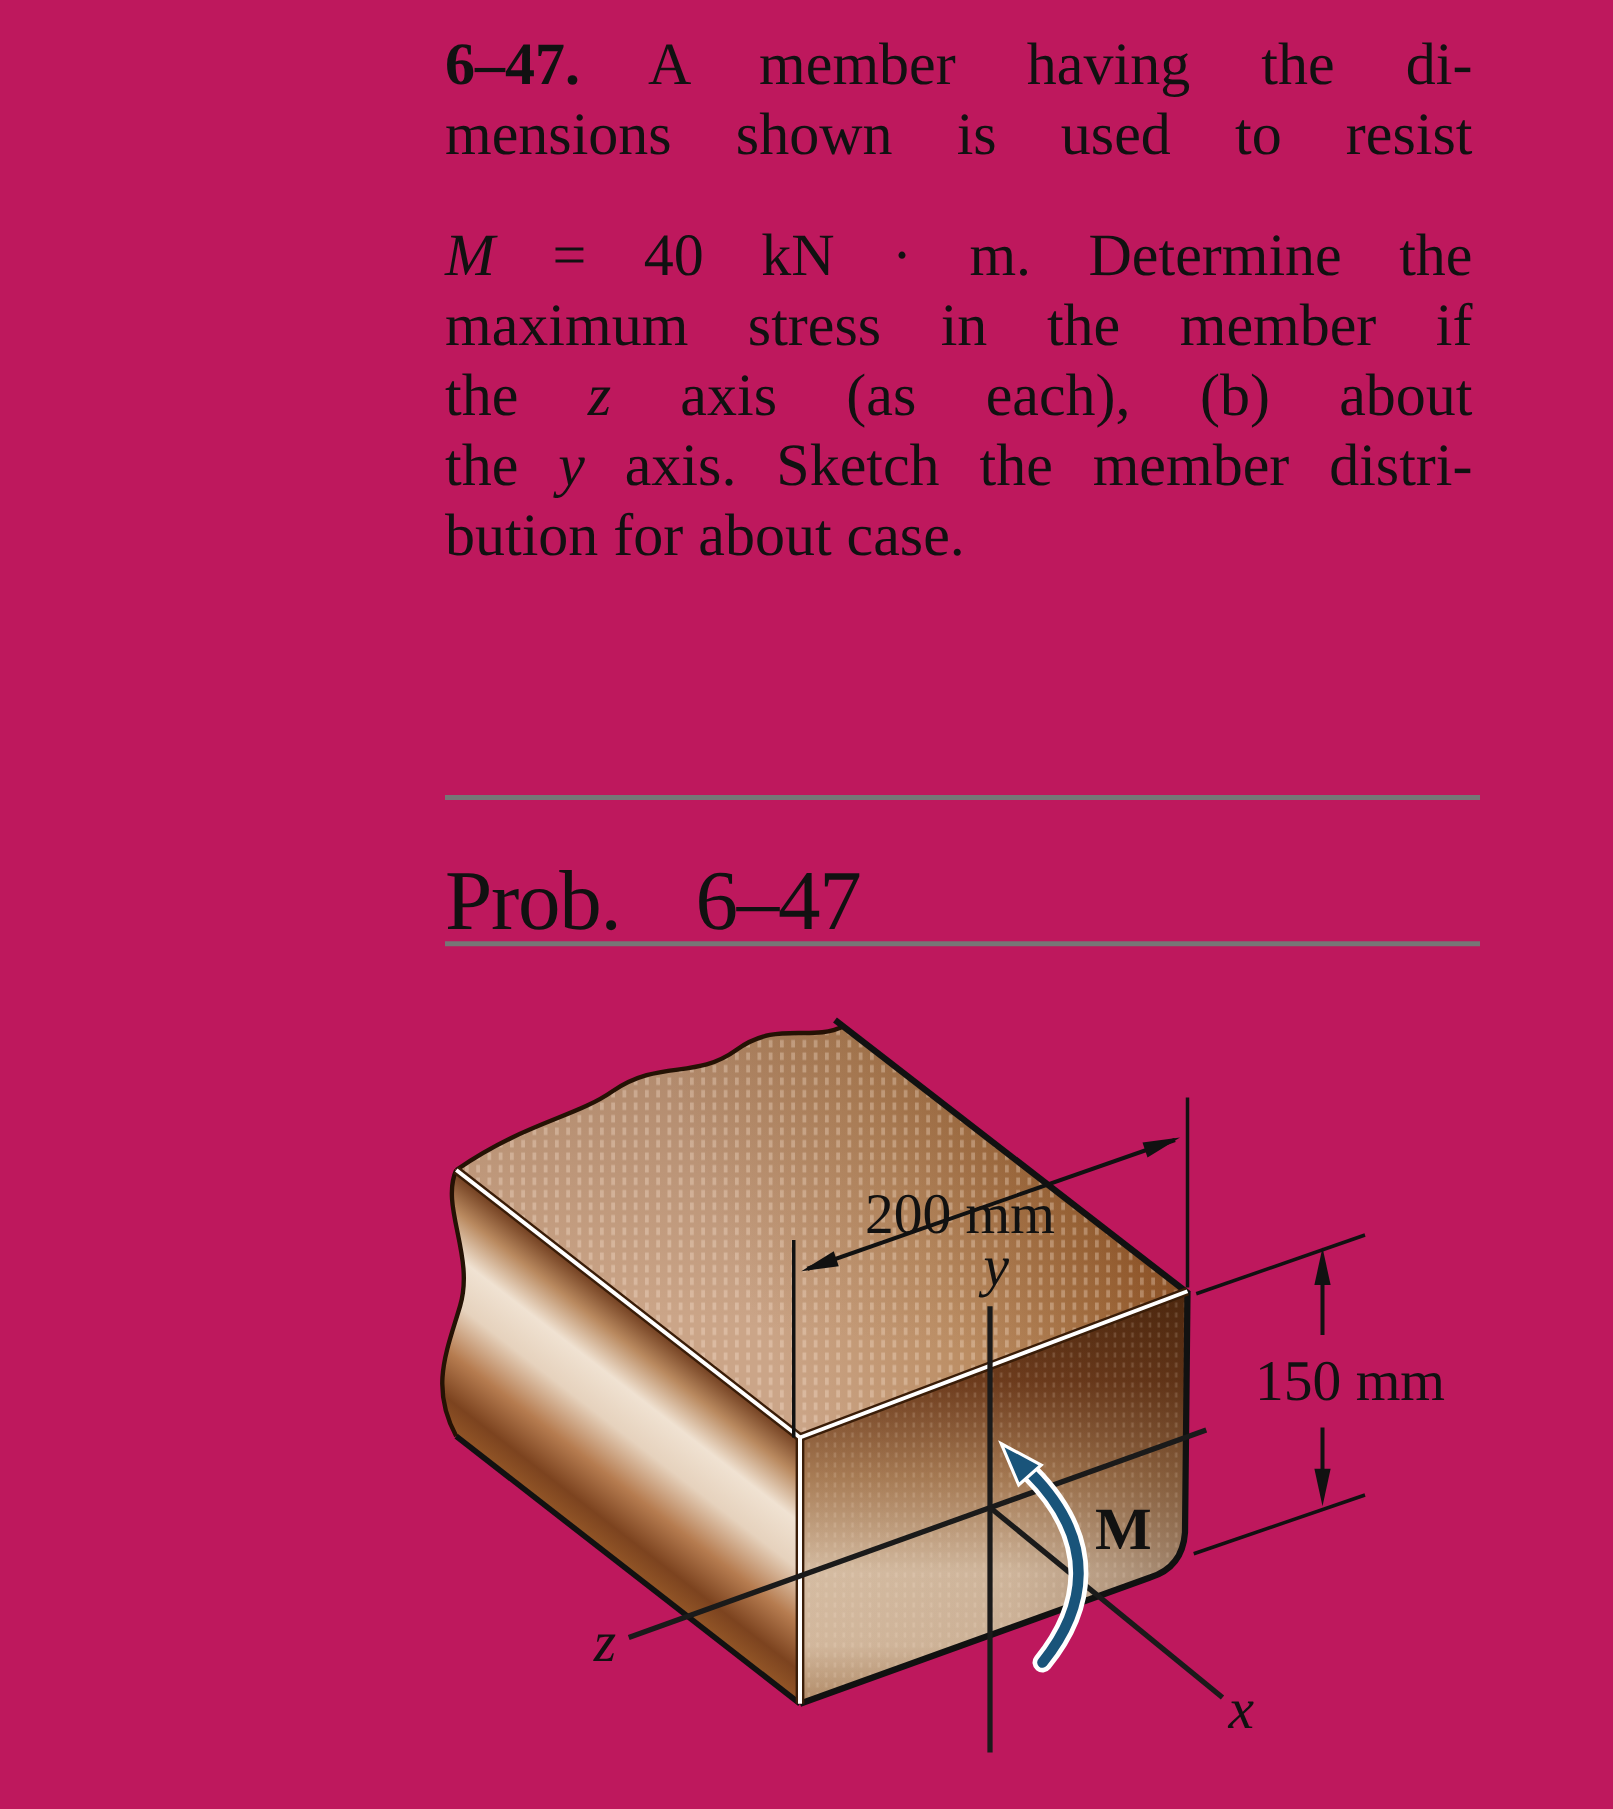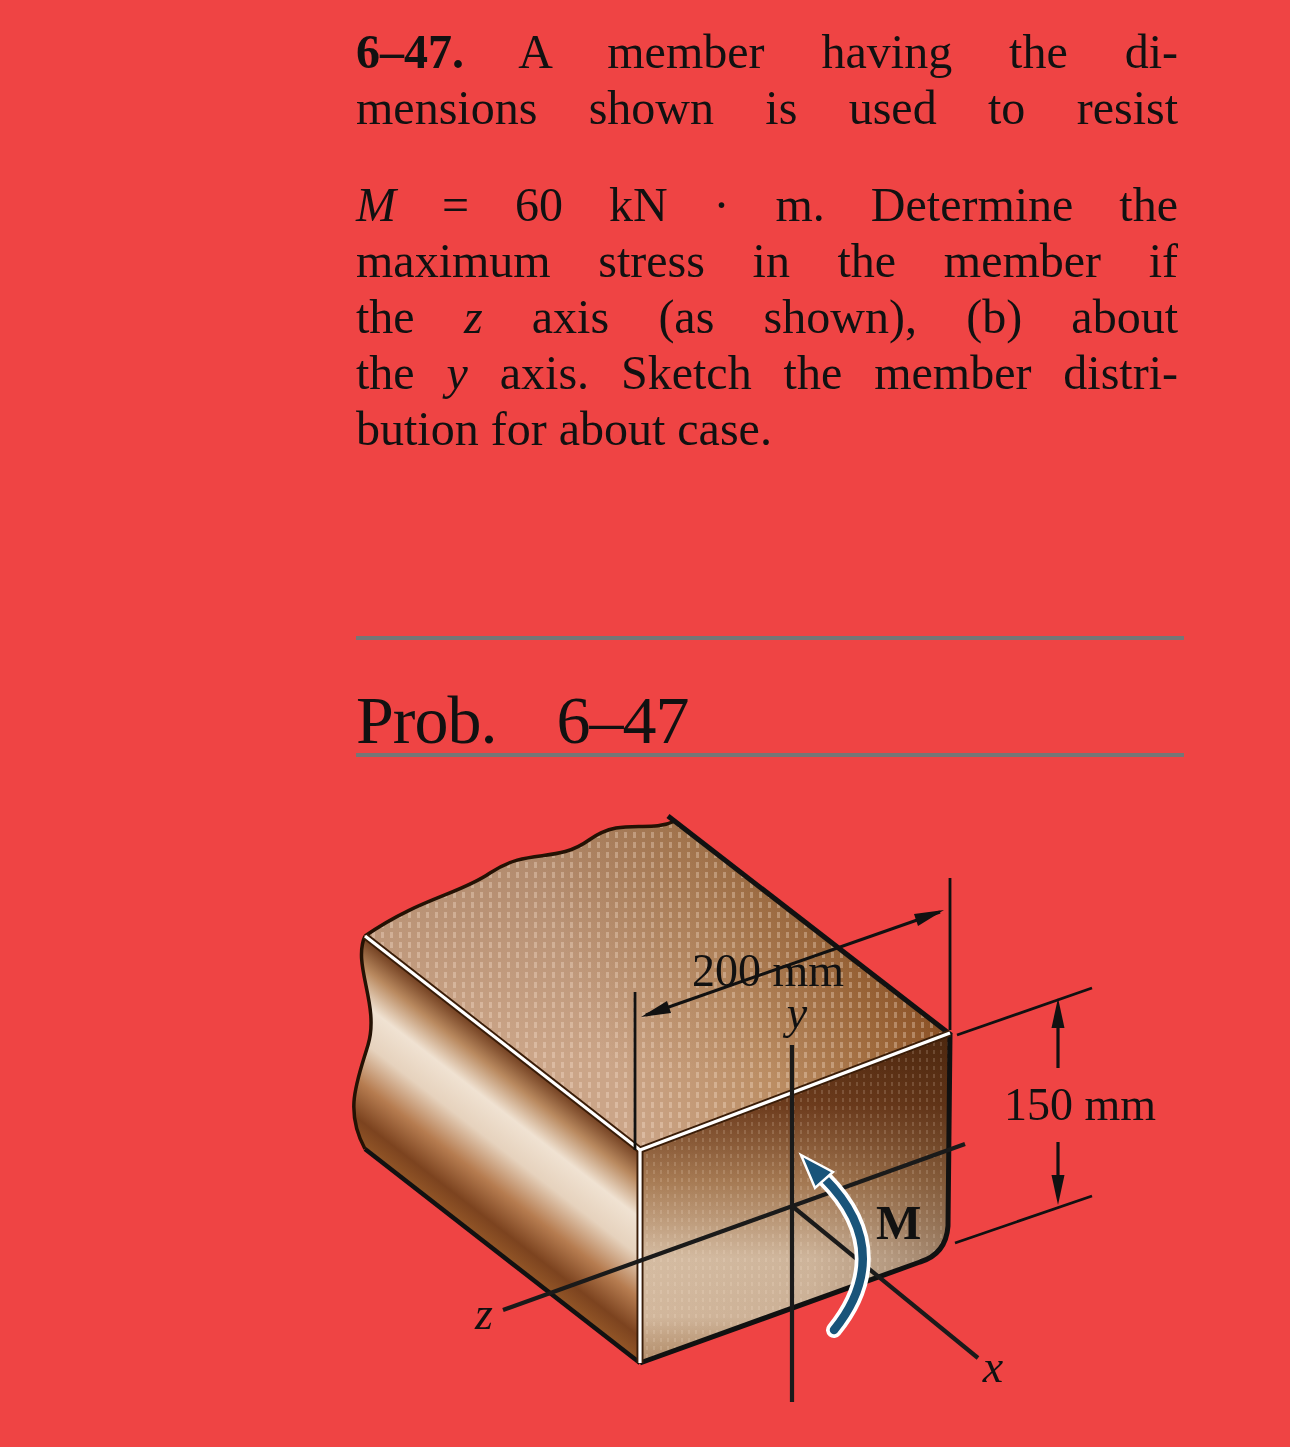--- a/index.html
+++ b/index.html
@@ -1,16 +1,16 @@
 <!DOCTYPE html>
 <html><head>
 <meta charset="utf-8">
 <style>
   html,body{margin:0;padding:0;background:#ffffff;}
-  .page{position:relative;width:1290px;height:1447px;background:#ef4444;overflow:hidden;
+  .page{position:relative;width:1290px;height:1447px;background:#be185d;overflow:hidden;
         font-family:"Liberation Serif","DejaVu Serif",serif;color:#111;}
   .problem-text{position:absolute;left:356px;top:24px;width:822px;font-size:48px;line-height:56px;}
   .problem-text .para{margin:0;}
   .problem-text .para.second{margin-top:41px;}
   .text-line{white-space:nowrap;text-align:justify;}
   .text-line.just{text-align-last:justify;}
   .seg-b{font-weight:bold;}
   .seg-i{font-style:italic;}
   .rule{position:absolute;left:356px;width:828px;height:4px;background:#767676;}
   .rule.top{top:636px;}
@@ -28,23 +28,23 @@
 <body>
 
 <div class="page">
 
   <div class="problem-text" id="problem-text">
       <div class="para">
         <div class="text-line just"><span class="seg-b">6–47.</span><span> A member having the di-</span></div>
         <div class="text-line just"><span>mensions shown is used to resist</span></div>
       </div>
       <div class="para second">
-        <div class="text-line just"><span class="seg-i">M</span><span> = 60 kN · m. Determine the</span></div>
+        <div class="text-line just"><span class="seg-i">M</span><span> = 40 kN · m. Determine the</span></div>
         <div class="text-line just"><span>maximum stress in the member if</span></div>
-        <div class="text-line just"><span>the </span><span class="seg-i">z</span><span> axis (as shown), (b) about</span></div>
+        <div class="text-line just"><span>the </span><span class="seg-i">z</span><span> axis (as each), (b) about</span></div>
         <div class="text-line just"><span>the </span><span class="seg-i">y</span><span> axis. Sketch the member distri-</span></div>
         <div class="text-line"><span>bution for about case.</span></div>
       </div>
     </div>
 
   <div class="rule top"></div>
 
   <div class="prob-heading">
     <span>Prob.</span><span class="num">6–47</span>
   </div>

